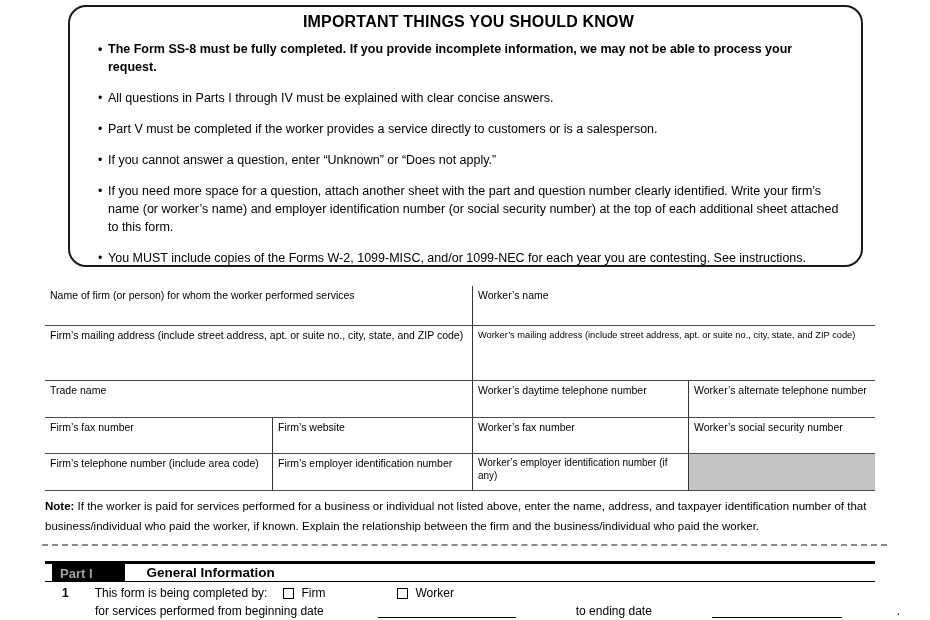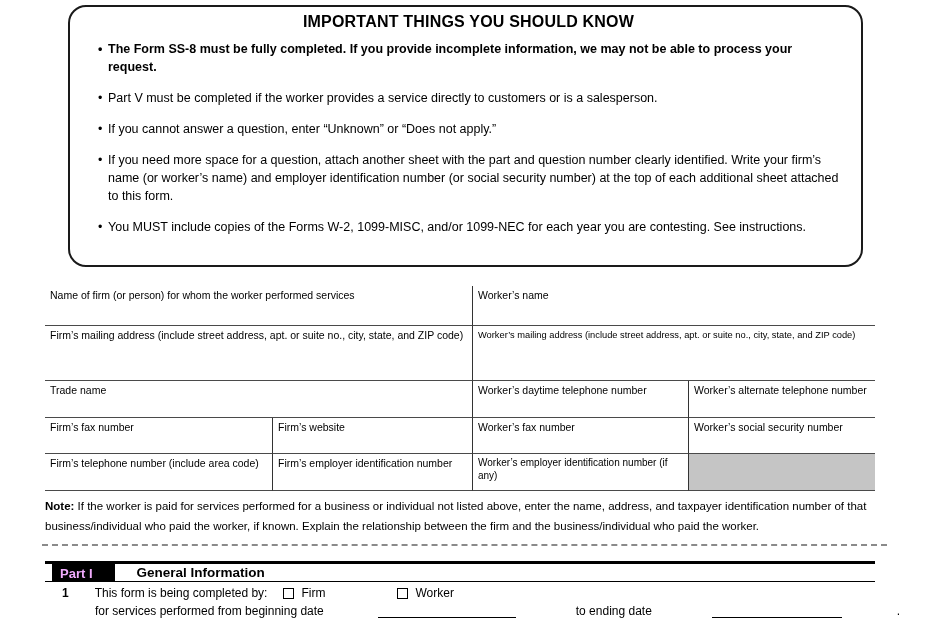--- a/index.html
+++ b/index.html
@@ -81,24 +81,24 @@
     position: absolute; left: 45px; top: 561px;
     width: 830px; height: 21px;
     border-top: 3px solid #000;
     border-bottom: 1.5px solid #000;
     display: flex;
     align-items: stretch;
   }
   .part-badge {
     margin-left: 7px;
     background: #000;
-    color: #f0abfc;
+    color: #a3a3a3;
     font-weight: bold;
     font-size: 13px;
-    padding: 1px 22px 0 8px;
+    padding: 1px 32px 0 8px;
     display: flex;
     align-items: center;
   }
   .part-title {
     font-weight: bold;
     font-size: 13.5px;
     margin-left: 22px;
     display: flex;
     align-items: center;
   }
@@ -144,20 +144,24 @@
 <div class="page">
 
   <div class="info-box">
     <div class="info-title">IMPORTANT THINGS YOU SHOULD KNOW</div>
     <div class="bullet bold">
       <span class="dot"></span>
       <span class="btext">The Form SS-8 must be fully completed.  If you provide incomplete information, we may not be able to process your request.</span>
     </div>
     <div class="bullet">
       <span class="dot"></span>
+      <span class="btext">All questions in Parts I through IV must be explained with clear concise answers.</span>
+    </div>
+    <div class="bullet">
+      <span class="dot"></span>
       <span class="btext">Part V must be completed if the worker provides a service directly to customers or is a salesperson.</span>
     </div>
     <div class="bullet">
       <span class="dot"></span>
       <span class="btext">If you cannot answer a question, enter “Unknown” or “Does not apply.”</span>
     </div>
     <div class="bullet">
       <span class="dot"></span>
       <span class="btext">If you need more space for a question, attach another sheet with the part and question number clearly identified.  Write your firm’s name (or worker’s name) and employer identification number (or social security number) at the top of each additional sheet attached to this form.</span>
     </div>

